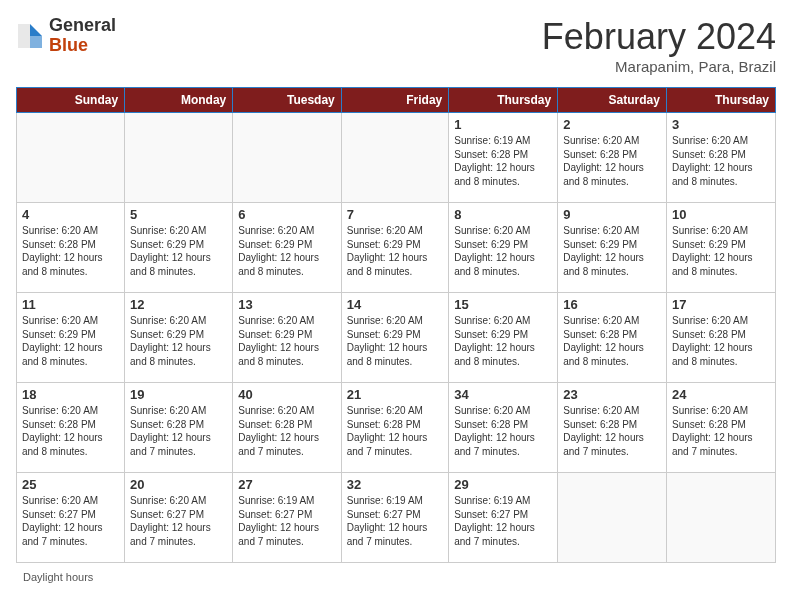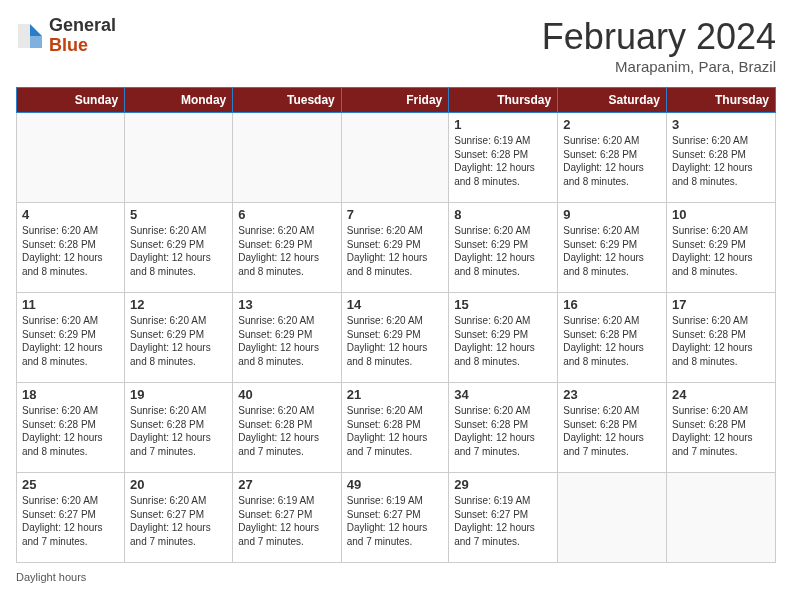--- a/index.html
+++ b/index.html
@@ -85,20 +85,21 @@
       margin-top: 8px;
       font-size: 11px;
       color: #555;
       display: flex;
       gap: 16px;
     }
     .footer-item {
       display: flex;
       align-items: center;
       gap: 4px;
+      margin-left: 7px;
     }
   </style>
 </head>
 <body>
 
 <div class="header">
   <div class="logo">
     <svg class="logo-icon" viewBox="0 0 28 28" xmlns="http://www.w3.org/2000/svg">
       <polygon points="14,2 26,14 14,14" fill="#2a7dc9"></polygon>
       <polygon points="14,14 26,14 26,26 14,26" fill="#2a7dc9" opacity="0.6"></polygon>
@@ -297,21 +298,21 @@
 Sunset: 6:27 PM
 Daylight: 12 hours and 7 minutes.</div>
         </td>
         <td>
           <span class="day-number">27</span>
           <div class="day-info" style="white-space: pre-line;">Sunrise: 6:19 AM
 Sunset: 6:27 PM
 Daylight: 12 hours and 7 minutes.</div>
         </td>
         <td>
-          <span class="day-number">49</span>
+          <span class="day-number">32</span>
           <div class="day-info" style="white-space: pre-line;">Sunrise: 6:19 AM
 Sunset: 6:27 PM
 Daylight: 12 hours and 7 minutes.</div>
         </td>
         <td>
           <span class="day-number">29</span>
           <div class="day-info" style="white-space: pre-line;">Sunrise: 6:19 AM
 Sunset: 6:27 PM
 Daylight: 12 hours and 7 minutes.</div>
         </td>

